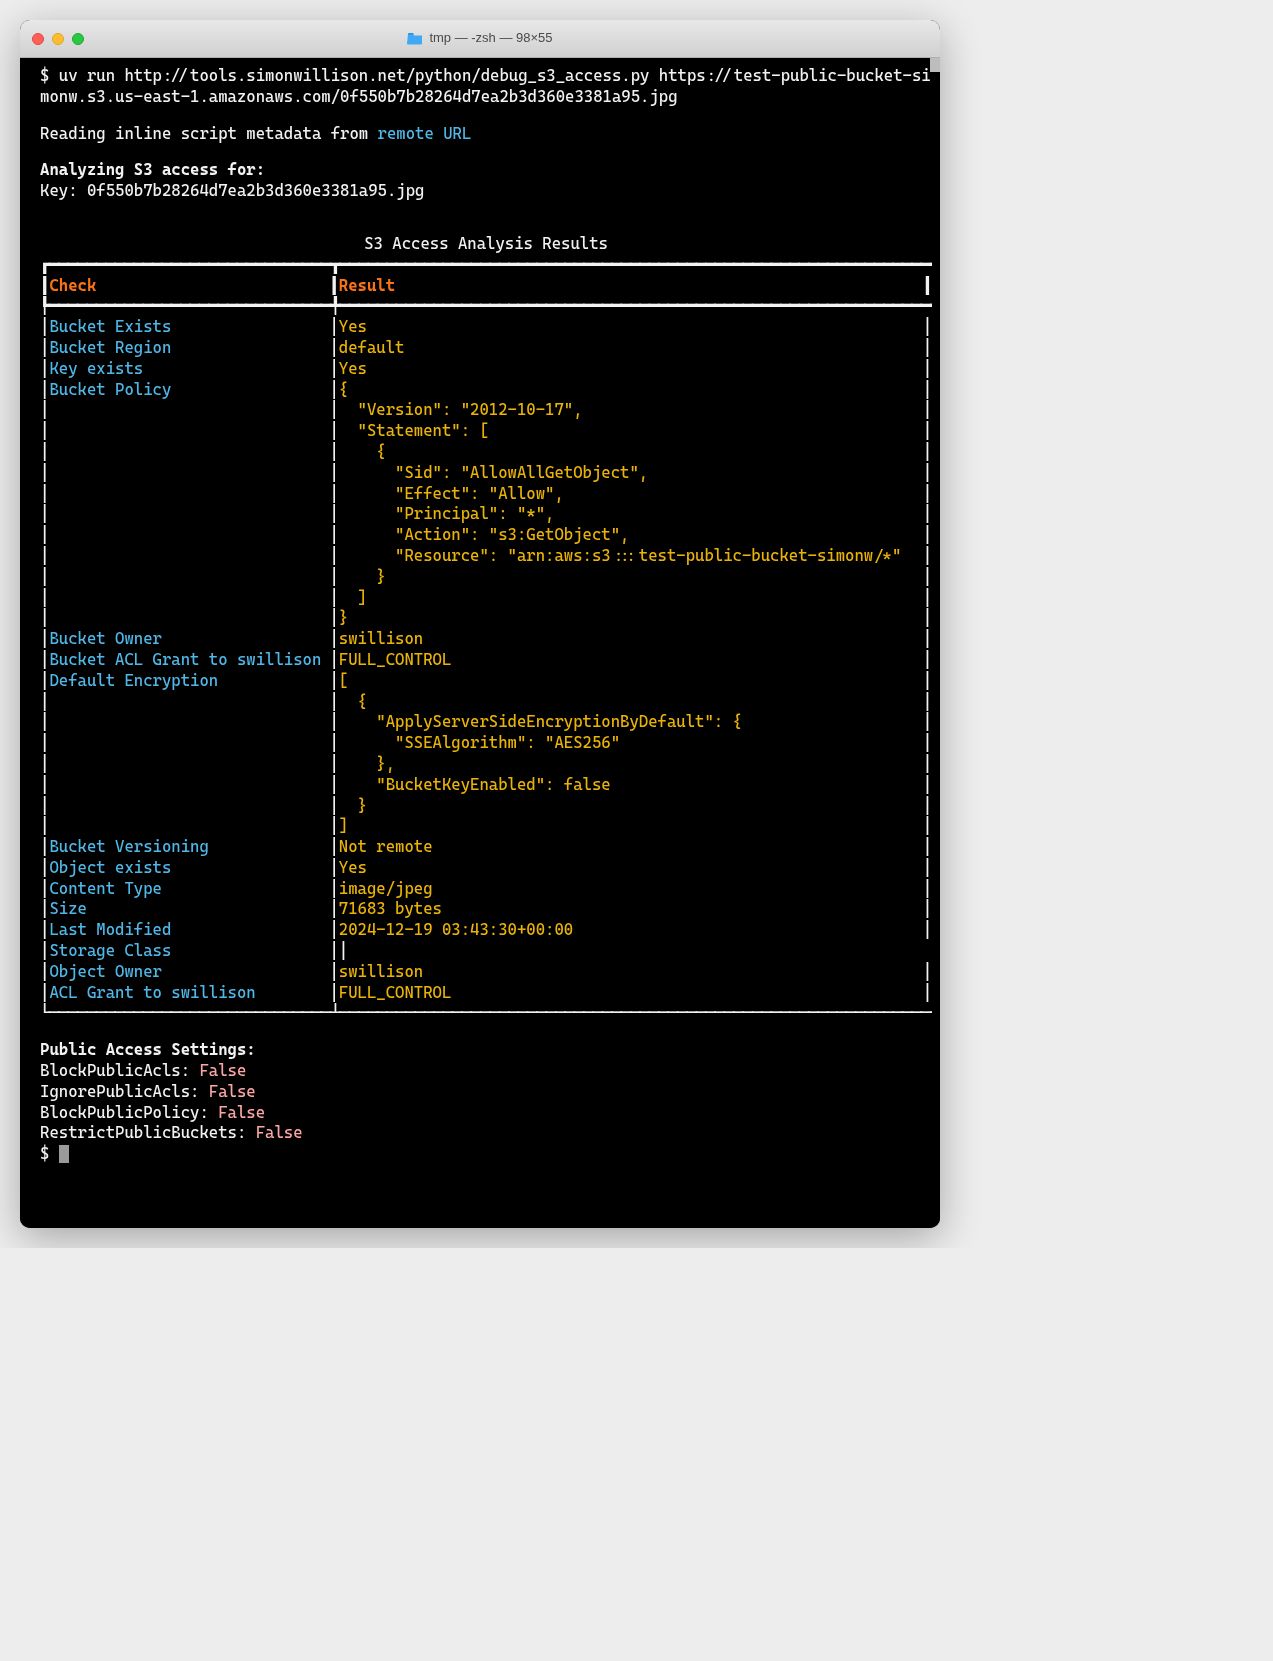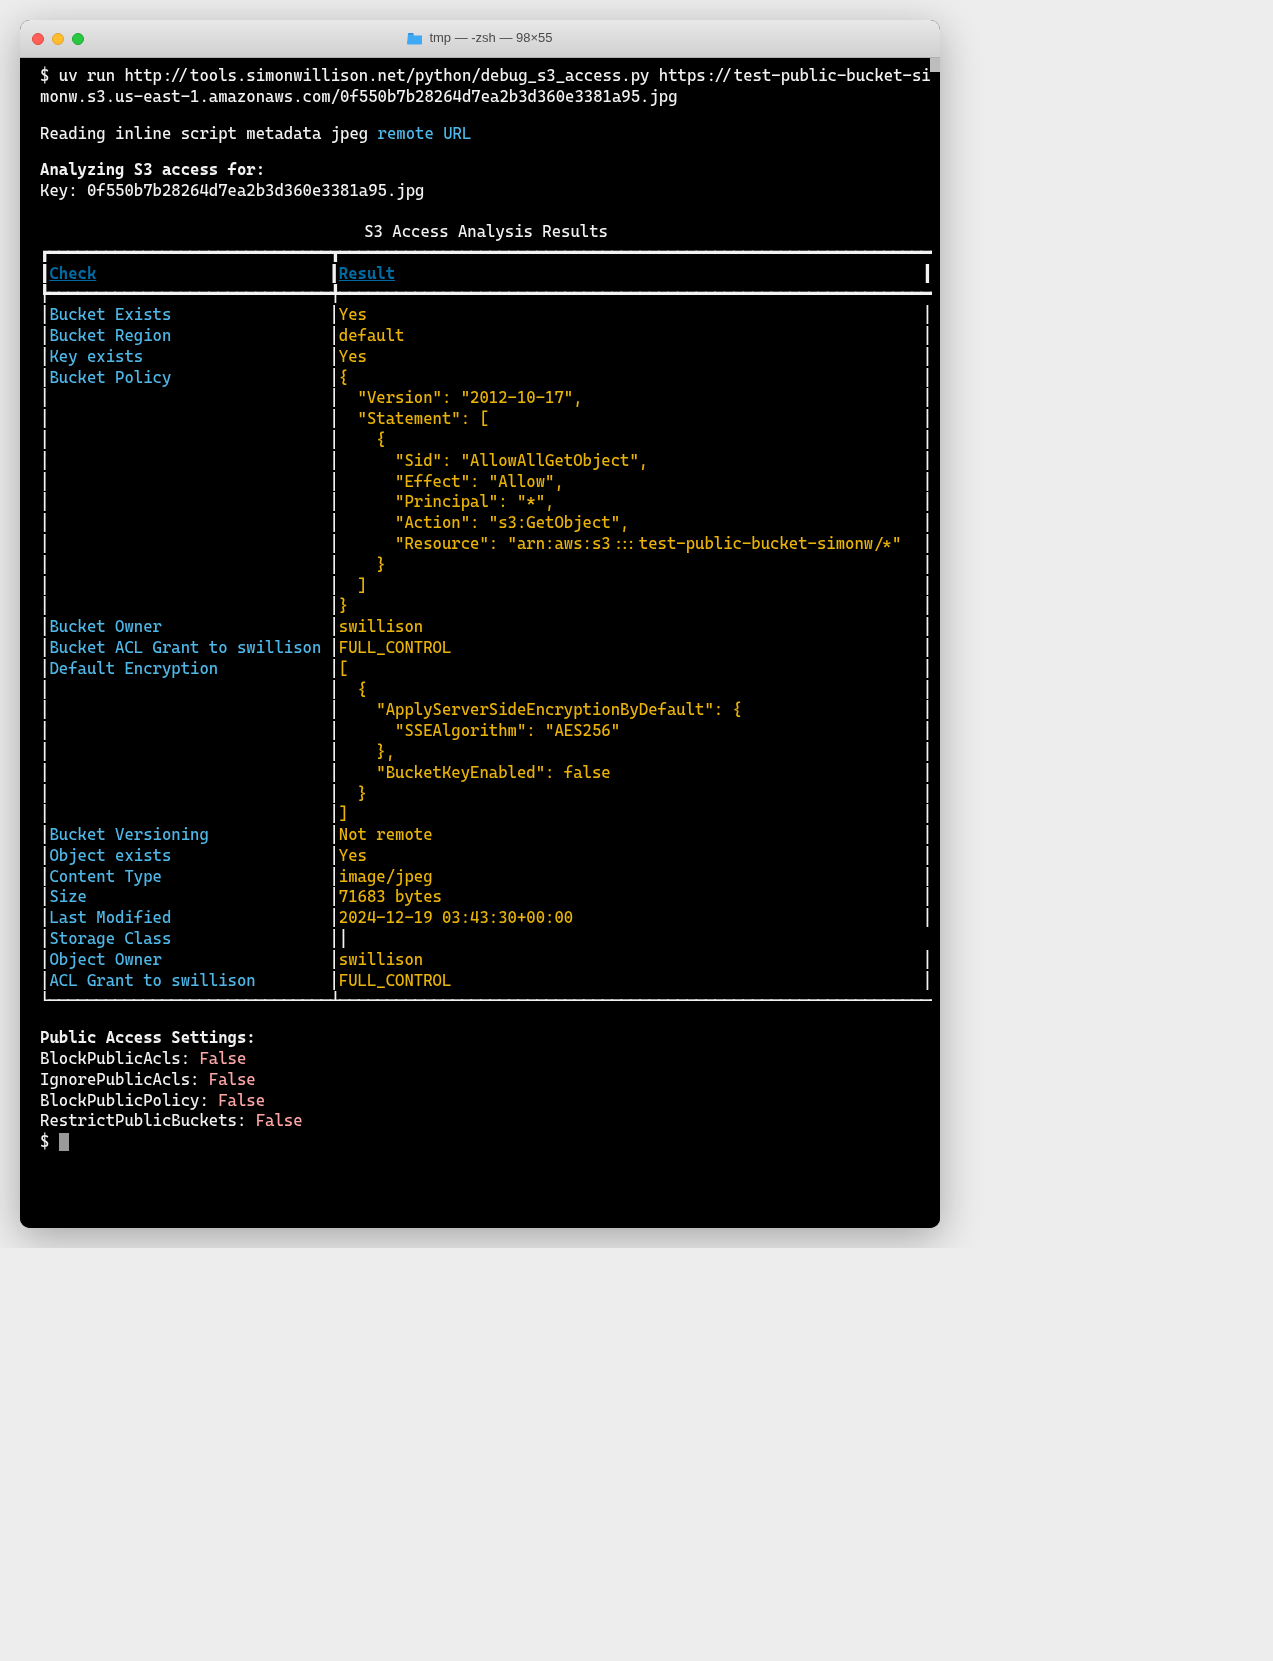--- a/index.html
+++ b/index.html
@@ -46,30 +46,30 @@
       position:relative;
     }
     .fg-white { color:#f2f2f2; }
     .fg-cyan  { color:#4fb8e8; }
     .fg-green { color:#eab308; }
     .fg-red   { color:#fca5a5; }
     .bold { font-weight:bold; }
     .line { white-space:pre; }
 
     .tbl {
-      margin-top: 4px;
+      margin-top: 16px;
       color:#f2f2f2;
     }
     .tbl-title { text-align:center; color:#f2f2f2; }
     .tbl-border-h { color:#f2f2f2; letter-spacing:0; overflow:hidden; white-space:nowrap; }
     .row { display:flex; }
     .pipe { color:#f2f2f2; }
     .col1 { width: 280px; white-space:pre; }
     .col2 { flex:1; white-space:pre; }
-    .hdr { font-weight:bold; color:#0369a1;text-decoration:underline; }
+    .hdr { font-weight:bold; color:#f97316; }
     .cursor {
       display:inline-block; width:10px; height:18px;
       background:#9a9a9a; vertical-align:text-bottom;
     }
     .side-scroll {
       position:absolute; top:0; right:0; width:10px; height:14px;
       background:#bdbdbd;
     }
   </style>
 </head>
@@ -93,21 +93,21 @@
     </div>
   </div>
 
   <div class="terminal">
     <div class="side-scroll"></div>
 
     <div class="fg-white" style="white-space:pre-wrap; word-break:break-all;"><span>$ </span><span>uv run http://tools.simonwillison.net/python/debug_s3_access.py https://test-public-bucket-simonw.s3.us-east-1.amazonaws.com/0f550b7b28264d7ea2b3d360e3381a95.jpg</span></div>
 
     <div style="height:16px;"></div>
 
-    <div class="line fg-white"><span>Reading inline script metadata jpeg </span><span class="fg-cyan">remote URL</span></div>
+    <div class="line fg-white"><span>Reading inline script metadata from </span><span class="fg-cyan">remote URL</span></div>
 
     <div style="height:16px;"></div>
 
     <div class="line fg-white bold">Analyzing S3 access for:</div>
     <div class="line fg-white"><span>Key: </span><span>0f550b7b28264d7ea2b3d360e3381a95.jpg</span></div>
 
     <div style="height:16px;"></div>
 
     <div class="tbl">
       <div class="tbl-title line">S3 Access Analysis Results</div>

